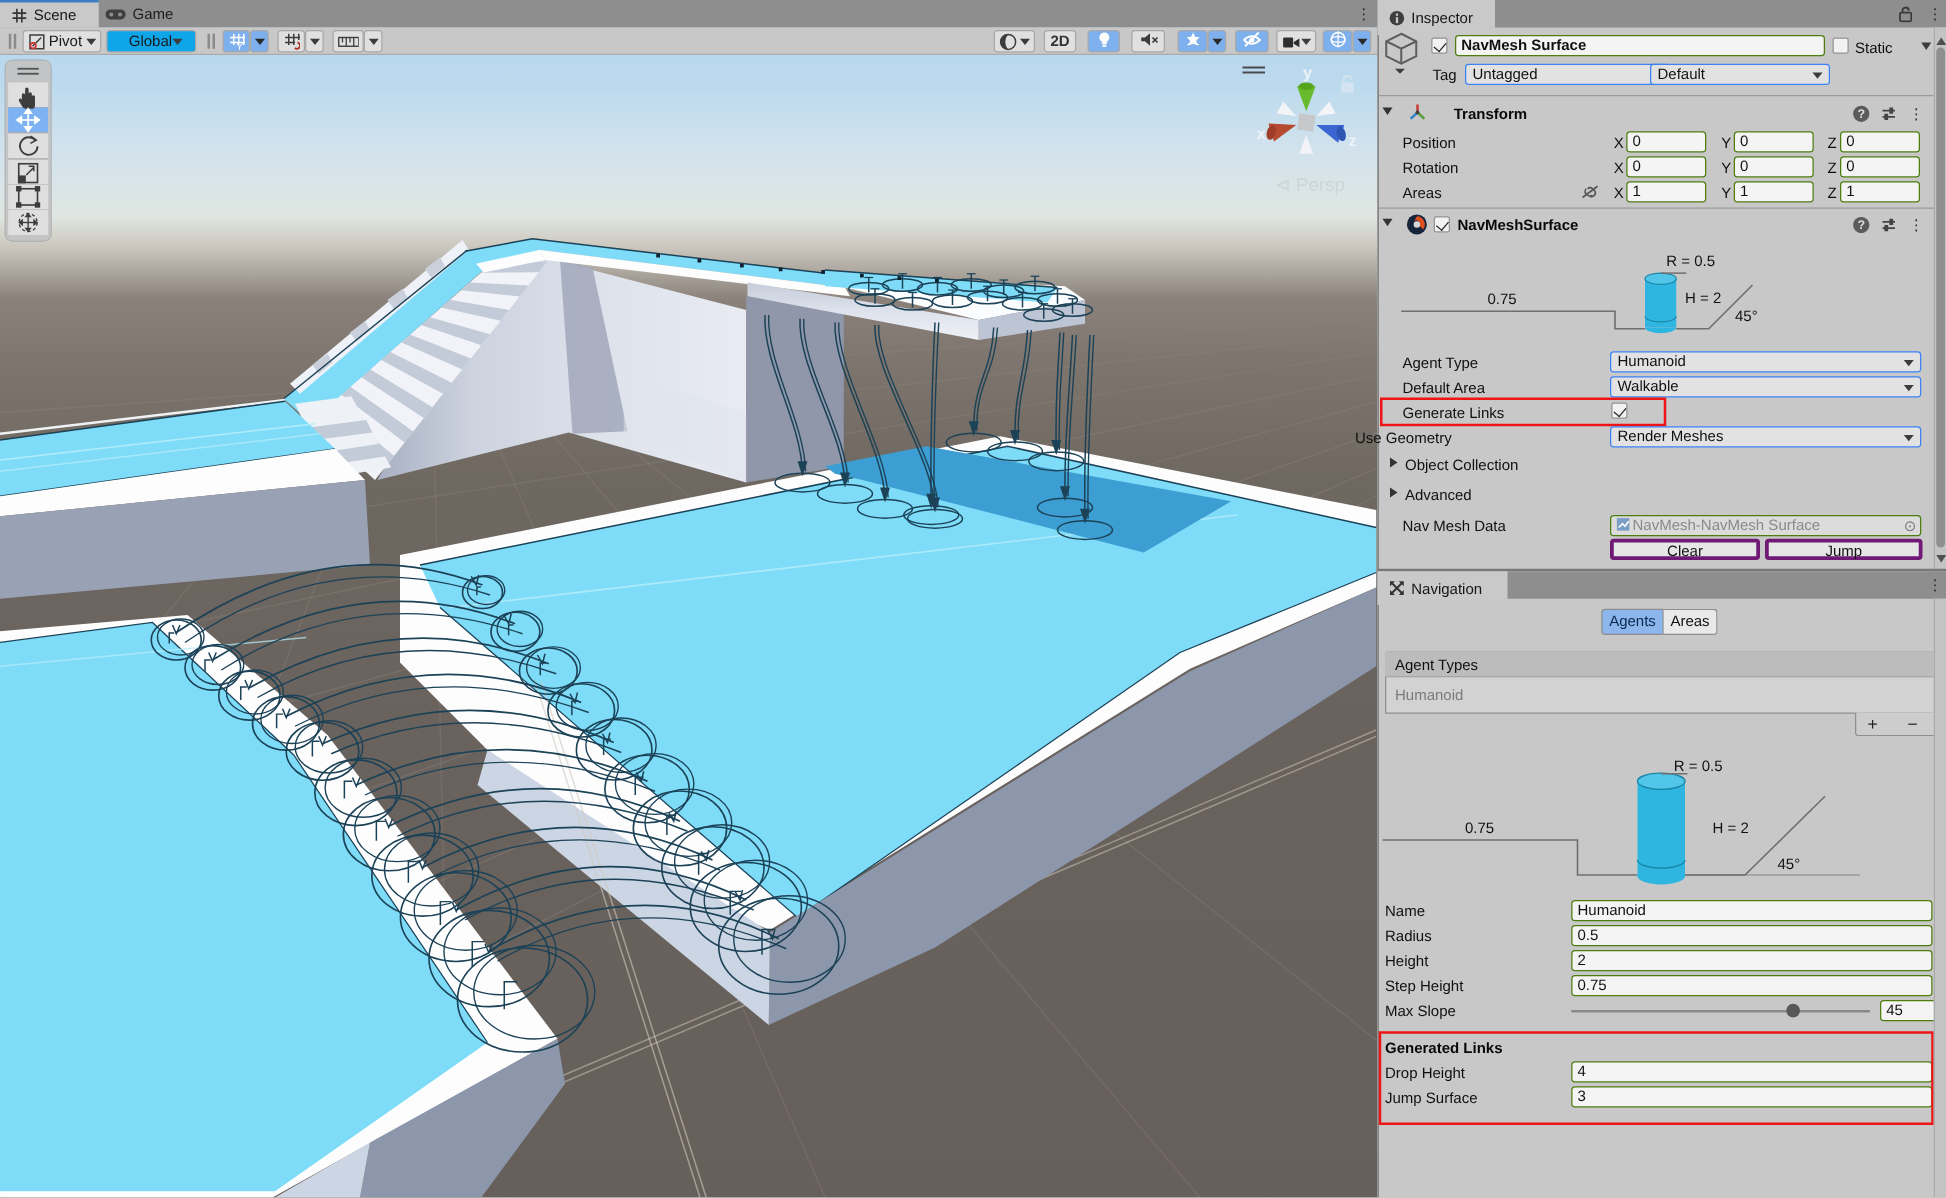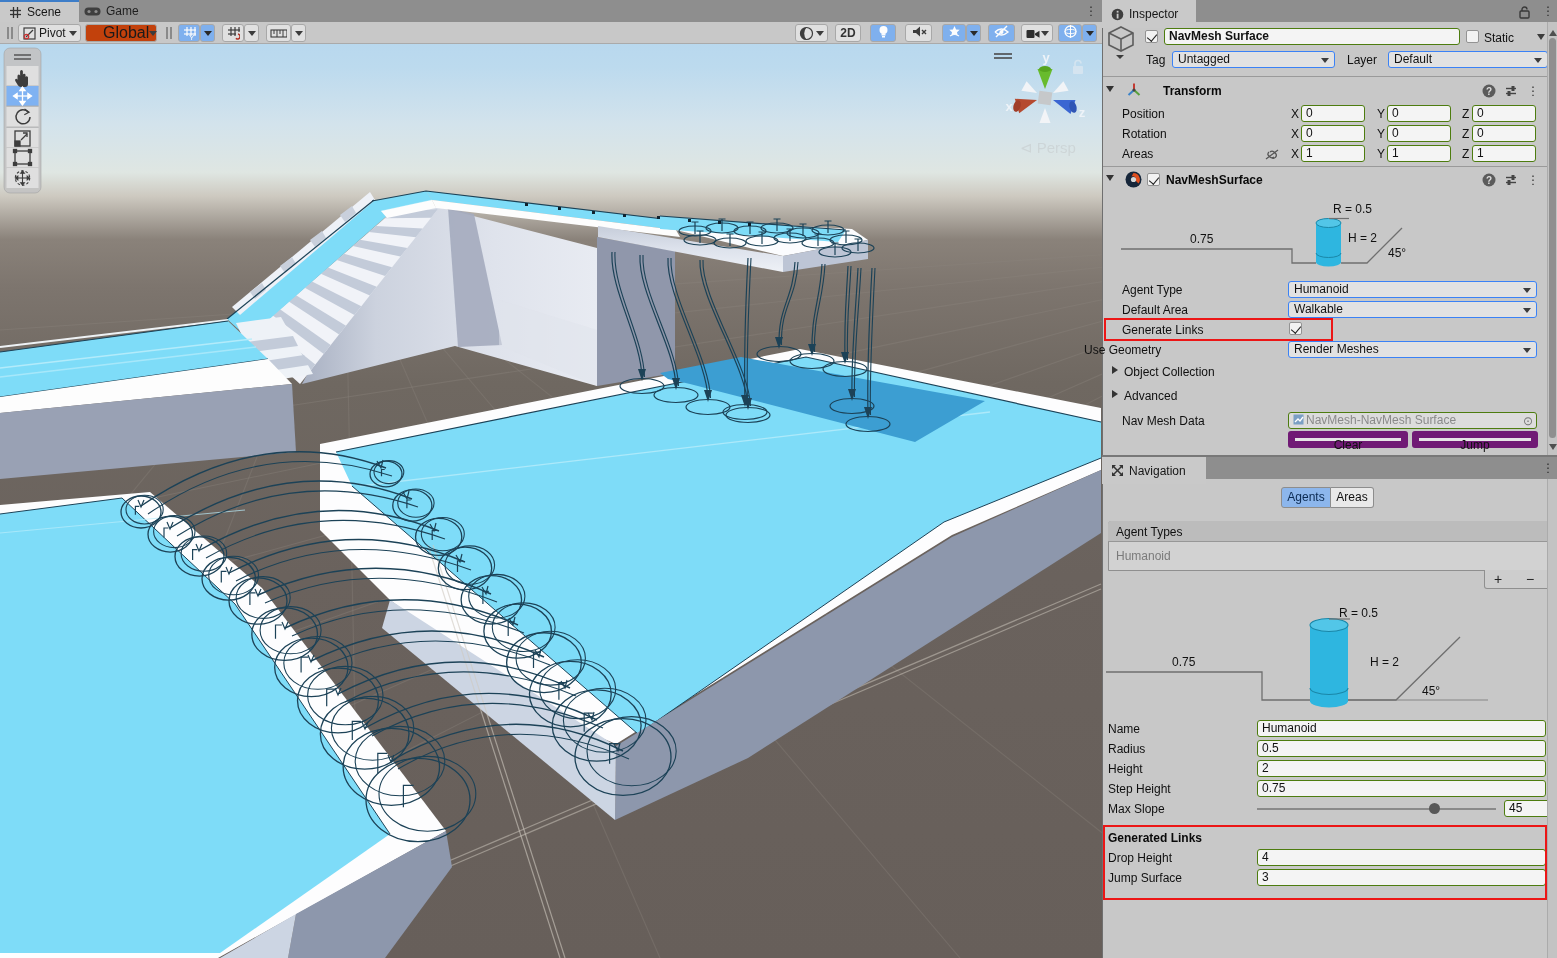--- a/index.html
+++ b/index.html
@@ -13,21 +13,21 @@
 .dd{position:absolute;background:#e2e2e2;border:1px solid #3b82f6;border-radius:3px;
  font-size:12px;color:#111;padding:0 5px;line-height:15px;height:17px;white-space:nowrap}
 .dd:after{content:"";position:absolute;right:5px;top:6px;border:4px solid transparent;border-top:5px solid #3c3c3c}
 .lbl{position:absolute;font-size:12px;color:#101010;white-space:nowrap}
 .cb{position:absolute;width:13px;height:13px;background:#f2f2f2;border:1px solid #939393;border-radius:2px}
 .ck:after{content:"";position:absolute;left:2.5px;top:0.5px;width:5px;height:8px;border:solid #222;border-width:0 1.8px 1.8px 0;transform:rotate(40deg)}
 .fold{position:absolute;width:0;height:0;border:4.5px solid transparent}
 .fopen{border-top:6px solid #333;margin-top:2px}
 .fclosed{border-left:6px solid #333;margin-left:2px}
 .hdr{font-weight:bold;font-size:12px;color:#090909;position:absolute}
-.btn{position:absolute;background:#e6e6e6;border:7px solid #701a75;border-radius:3px;
+.btn{position:absolute;background:#e6e6e6;border:3px solid #701a75;border-radius:3px;
  font-size:12px;color:#111;text-align:center;line-height:15px;height:17px}
 </style></head>
 <body>
 <div id="root">
 <svg width="1102" height="958" viewBox="0 0 1102 958" style="position:absolute;left:0;top:0">
       <defs>
 <linearGradient id="sky" x1="0" y1="0" x2="0" y2="1">
  <stop offset="0" stop-color="#b2d5ee"></stop>
  <stop offset="0.07" stop-color="#bcdaee"></stop>
  <stop offset="0.13" stop-color="#d3e3ec"></stop>
@@ -411,21 +411,21 @@
       </svg>Game</div>
     <div class="abs" style="left:1085px;top:4px;color:#2c2c2c;font-size:12px;letter-spacing:0">⋮</div>
     <div class="abs" style="left:0;top:22px;width:1102px;height:22px;background:#c8c8c8;border-bottom:1px solid #aaa"></div>
     <div class="abs" style="left:7px;top:27px;width:2px;height:12px;background:#8a8a8a"></div>
     <div class="abs" style="left:11px;top:27px;width:2px;height:12px;background:#8a8a8a"></div>
     <div class="abs" style="left:18px;top:24px;width:63px;height:18px;background:#e0e0e0;border:1px solid #a8a8a8;border-radius:3px;font-size:12px;color:#1a1a1a;display:flex;align-items:center;padding:0 3px"><svg width="15" height="15" style="margin-right:2px">
         <rect x="2" y="2" width="11" height="11" fill="none" stroke="#3c3c3c" stroke-width="1.2"></rect>
         <line x1="4" y1="11" x2="11" y2="4" stroke="#3c3c3c" stroke-width="1.2"></line>
         <circle cx="4.5" cy="10.5" r="2.2" fill="none" stroke="#c33" stroke-width="1.3"></circle>
       </svg>Pivot<span style="margin-left:auto;width:0;height:0;border:4px solid transparent;border-top:5px solid #3c3c3c;margin-top:5px"></span></div>
-    <div class="abs" style="left:85px;top:24px;width:72px;height:18px;background:#c2410c;border:1px solid #a8a8a8;border-radius:3px;font-size:16px;color:#1a1a1a;display:flex;align-items:center;padding:0 15px"><svg width="15" height="15" style="margin-right:2px">
+    <div class="abs" style="left:85px;top:24px;width:72px;height:18px;background:#0ea5e9;border:1px solid #a8a8a8;border-radius:3px;font-size:12px;color:#1a1a1a;display:flex;align-items:center;padding:0 15px"><svg width="15" height="15" style="margin-right:2px">
         <circle cx="7.5" cy="7.5" r="5.5" fill="none" stroke="#3c3c3c" stroke-width="1.2"></circle>
         <ellipse cx="7.5" cy="7.5" rx="2.5" ry="5.5" fill="none" stroke="#3c3c3c" stroke-width="1"></ellipse>
         <line x1="2" y1="7.5" x2="13" y2="7.5" stroke="#3c3c3c" stroke-width="1"></line>
         <circle cx="5" cy="11" r="2" fill="none" stroke="#c33" stroke-width="1.3"></circle>
       </svg>Global<span style="margin-left:auto;width:0;height:0;border:4px solid transparent;border-top:5px solid #3c3c3c;margin-top:5px"></span></div>
     <div class="abs" style="left:166px;top:27px;width:2px;height:12px;background:#8a8a8a"></div>
     <div class="abs" style="left:170px;top:27px;width:2px;height:12px;background:#8a8a8a"></div>
     <div class="abs" style="left:178px;top:24px;width:22px;height:18px;background:#7fb0ee;border:1px solid #a8a8a8;border-radius:3px;font-size:12px;color:#1a1a1a;display:flex;align-items:center;padding:0 3px">
       <svg width="16" height="15">
         <g stroke="#fdfdfd" stroke-width="1.2">
@@ -546,21 +546,21 @@
 <path d="M9,30 l4,4 l4,-4 z" fill="#3c3c3c"></path>
       </svg></div>
     <div class="cb ck" style="left:1145px;top:30px"></div>
     <div class="fld" style="left:1164px;top:28px;width:296px;font-weight:bold">NavMesh Surface</div>
     <div class="cb" style="left:1466px;top:30px"></div>
     <div class="lbl" style="left:1484px;top:31px">Static</div>
     <div class="abs" style="left:1537px;top:34px;border:4.5px solid transparent;border-top:6px solid #3c3c3c"></div>
     <div class="lbl" style="left:1146px;top:53px">Tag</div>
     <div class="dd" style="left:1172px;top:51px;width:163px">Untagged</div>
     <div class="lbl" style="left:1347px;top:53px">Layer</div>
-    <div class="dd" style="left:1388px;top:51px;width:160px">Default</div>
+    <div class="dd" style="left:1320px;top:51px;width:144px">Default</div>
     <div class="abs" style="left:1103px;top:76px;width:454px;height:1px;background:#9a9a9a"></div>
     <div class="fold fopen" style="left:1106px;top:84px"></div>
     <div class="abs" style="left:1126px;top:82px"><svg width="16" height="16">
 <line x1="8" y1="8" x2="8" y2="1.5" stroke="#c33b33" stroke-width="2"></line>
         <line x1="8" y1="8" x2="2.5" y2="13" stroke="#3b83c9" stroke-width="2"></line>
         <line x1="8" y1="8" x2="13.5" y2="13" stroke="#58a03c" stroke-width="2"></line>
         <circle cx="8" cy="8" r="1.6" fill="#444"></circle>
       </svg></div>
     <div class="hdr" style="left:1163px;top:84px">Transform</div>
     <div class="abs" style="left:1482px;top:84px"><svg width="14" height="14">

